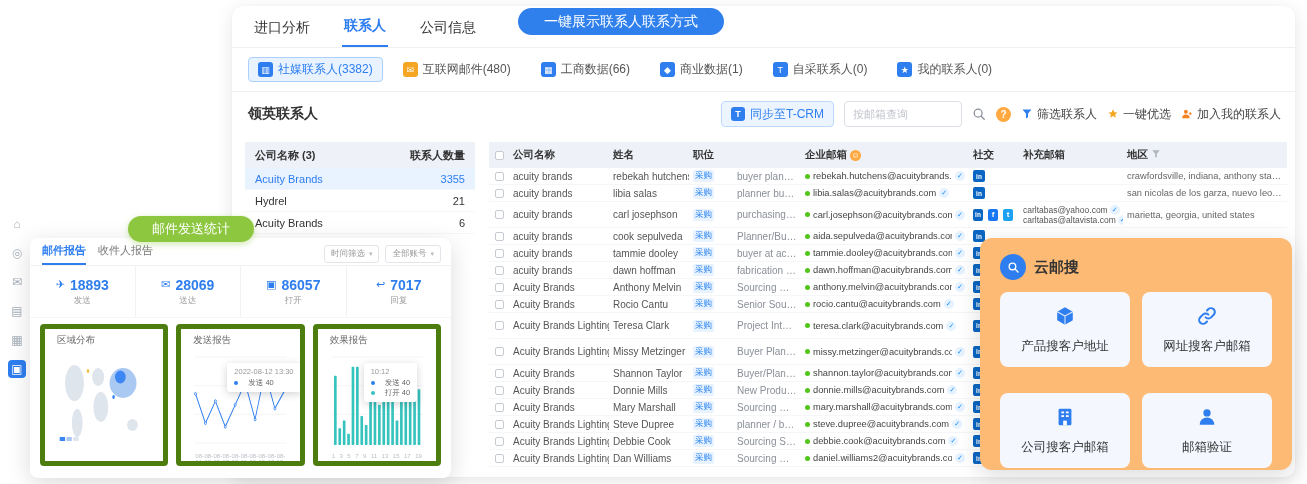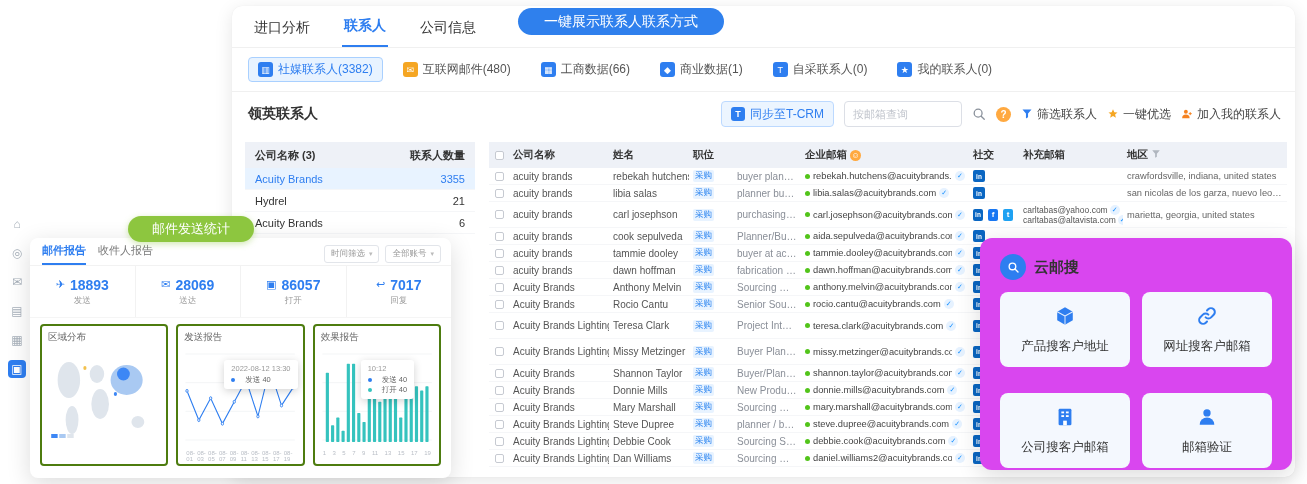--- a/index.html
+++ b/index.html
@@ -83,31 +83,31 @@
   .sp-box { display:flex; align-items:center; gap:4px; height:18px; padding:0 6px; border:1px solid #e2e5ea; border-radius:3px; font-size:8.5px; color:#999; cursor:pointer; }
   .chev { font-size:7px; color:#bbb; }
   .sp-stats { display:flex; height:52px; border-bottom:1px solid #f5f5f5; }
   .stat { flex:1; display:flex; flex-direction:column; align-items:center; justify-content:center; border-right:1px solid #f2f2f2; }
   .stat:last-child { border-right:none; }
   .stat-top { display:flex; align-items:center; gap:5px; }
   .stat-ic { color:#2e7ef0; font-size:11px; }
   .stat-val { color:#2e7ef0; font-size:14px; font-weight:600; }
   .stat-label { font-size:8.5px; color:#999; margin-top:2px; }
   .sp-charts { display:flex; gap:8px; padding:6px 10px; }
-  .chart-box { flex:1; border:2px solid #4d7c0f; border-radius:4px; height:142px; padding:5px 6px 2px; position:relative; overflow:hidden; }
+  .chart-box { flex:1; border:5px solid #4d7c0f; border-radius:4px; height:142px; padding:5px 12px 2px; position:relative; overflow:hidden; }
   .chart-title { font-size:9.5px; color:#666; margin-bottom:2px; }
   .chart-box svg.plot { width:100%; height:104px; display:block; }
   .xlabels { display:flex; justify-content:space-between; font-size:6px; color:#b9bec6; overflow:hidden; padding:0 2px; }
   .chart-tip { position:absolute; left:46px; top:34px; background:#fff; border-radius:3px; box-shadow:0 2px 8px rgba(0,0,0,.18); padding:4px 7px; font-size:7.5px; color:#666; z-index:2; white-space:nowrap; }
   .tip-title { color:#999; margin-bottom:2px; }
   .tip-row { display:flex; align-items:center; gap:10px; line-height:10px; }
   .tip-dot { width:4px; height:4px; border-radius:50%; display:inline-block; }
 
   
-  .cloud-panel { position:absolute; left:980px; top:238px; width:312px; height:232px; background:#d946ef; border-radius:12px; box-shadow:0 6px 24px rgba(0,0,0,.14); z-index:20; padding:16px 20px; }
+  .cloud-panel { position:absolute; left:980px; top:238px; width:312px; height:232px; background:#fdba74; border-radius:12px; box-shadow:0 6px 24px rgba(0,0,0,.14); z-index:20; padding:16px 20px; }
   .cloud-header { display:flex; align-items:center; gap:8px; }
   .cloud-logo { width:26px; height:26px; border-radius:50%; background:#2e7ef0; display:flex; align-items:center; justify-content:center; }
   .cloud-title { font-size:15px; font-weight:700; color:#333; }
   .cloud-grid { display:grid; grid-template-columns:1fr 1fr; gap:26px 12px; margin-top:12px; }
   .cloud-card { background:#f4f8fe; border-radius:8px; height:75px; display:flex; flex-direction:column; align-items:center; justify-content:center; gap:7px; cursor:pointer; }
   .cloud-card-label { font-size:12.5px; color:#333; }
 </style>
 </head>
 <body>
 
@@ -254,21 +254,21 @@
                 <span class="email-text">rebekah.hutchens@acuitybrands.com</span>
                 <span class="verify">✓</span>
               </span>
               <span class="tcell w-social">
                 <span class="soc" style="background: rgb(10, 102, 194); font-size: 6.5px;">in</span>
               </span>
               <span class="tcell w-extra">
                 <span class="extra-lines"></span>
               </span>
               <span class="tcell w-region">
-                <span class="region-text">crawfordsville, indiana, united states</span>
+                <span class="region-text">crawfordsville, indiana, anthony states</span>
               </span>
             </div>
             <div class="crow">
               <span class="tcell w-cb">
                 <span class="cb"></span>
               </span>
               <span class="tcell w-company">acuity brands</span>
               <span class="tcell w-name">libia salas</span>
               <span class="tcell w-pos">
                 <span class="tag">采购</span>

